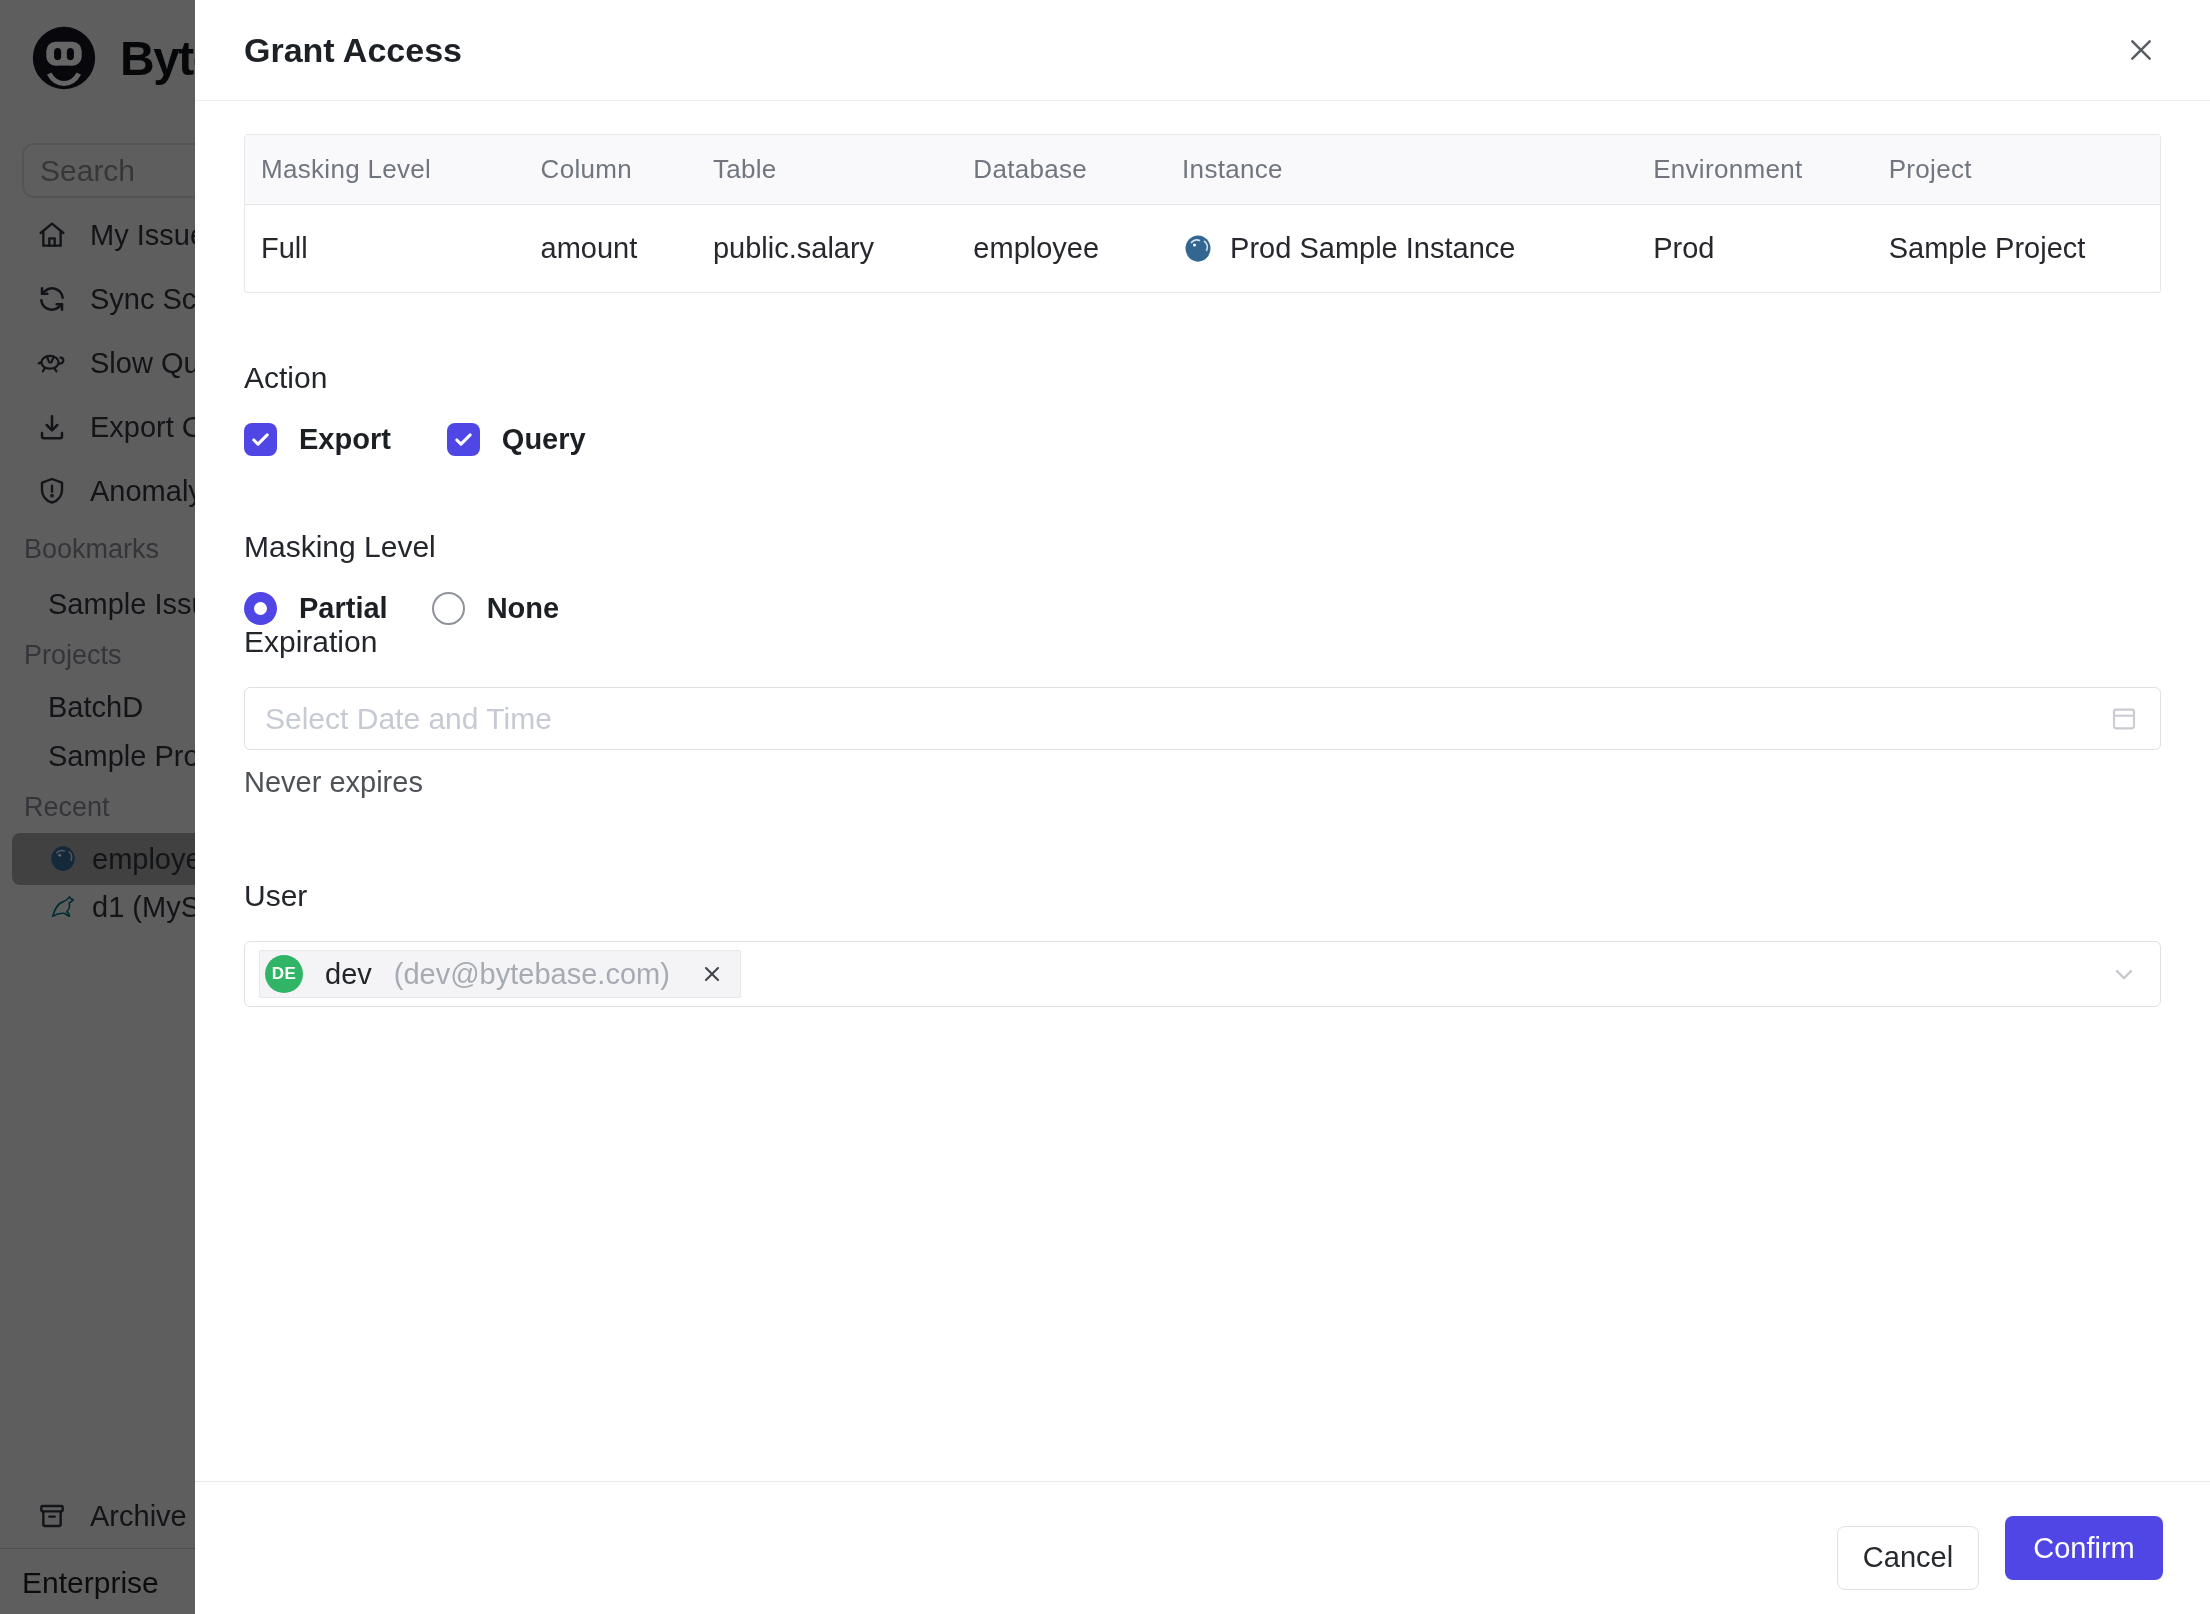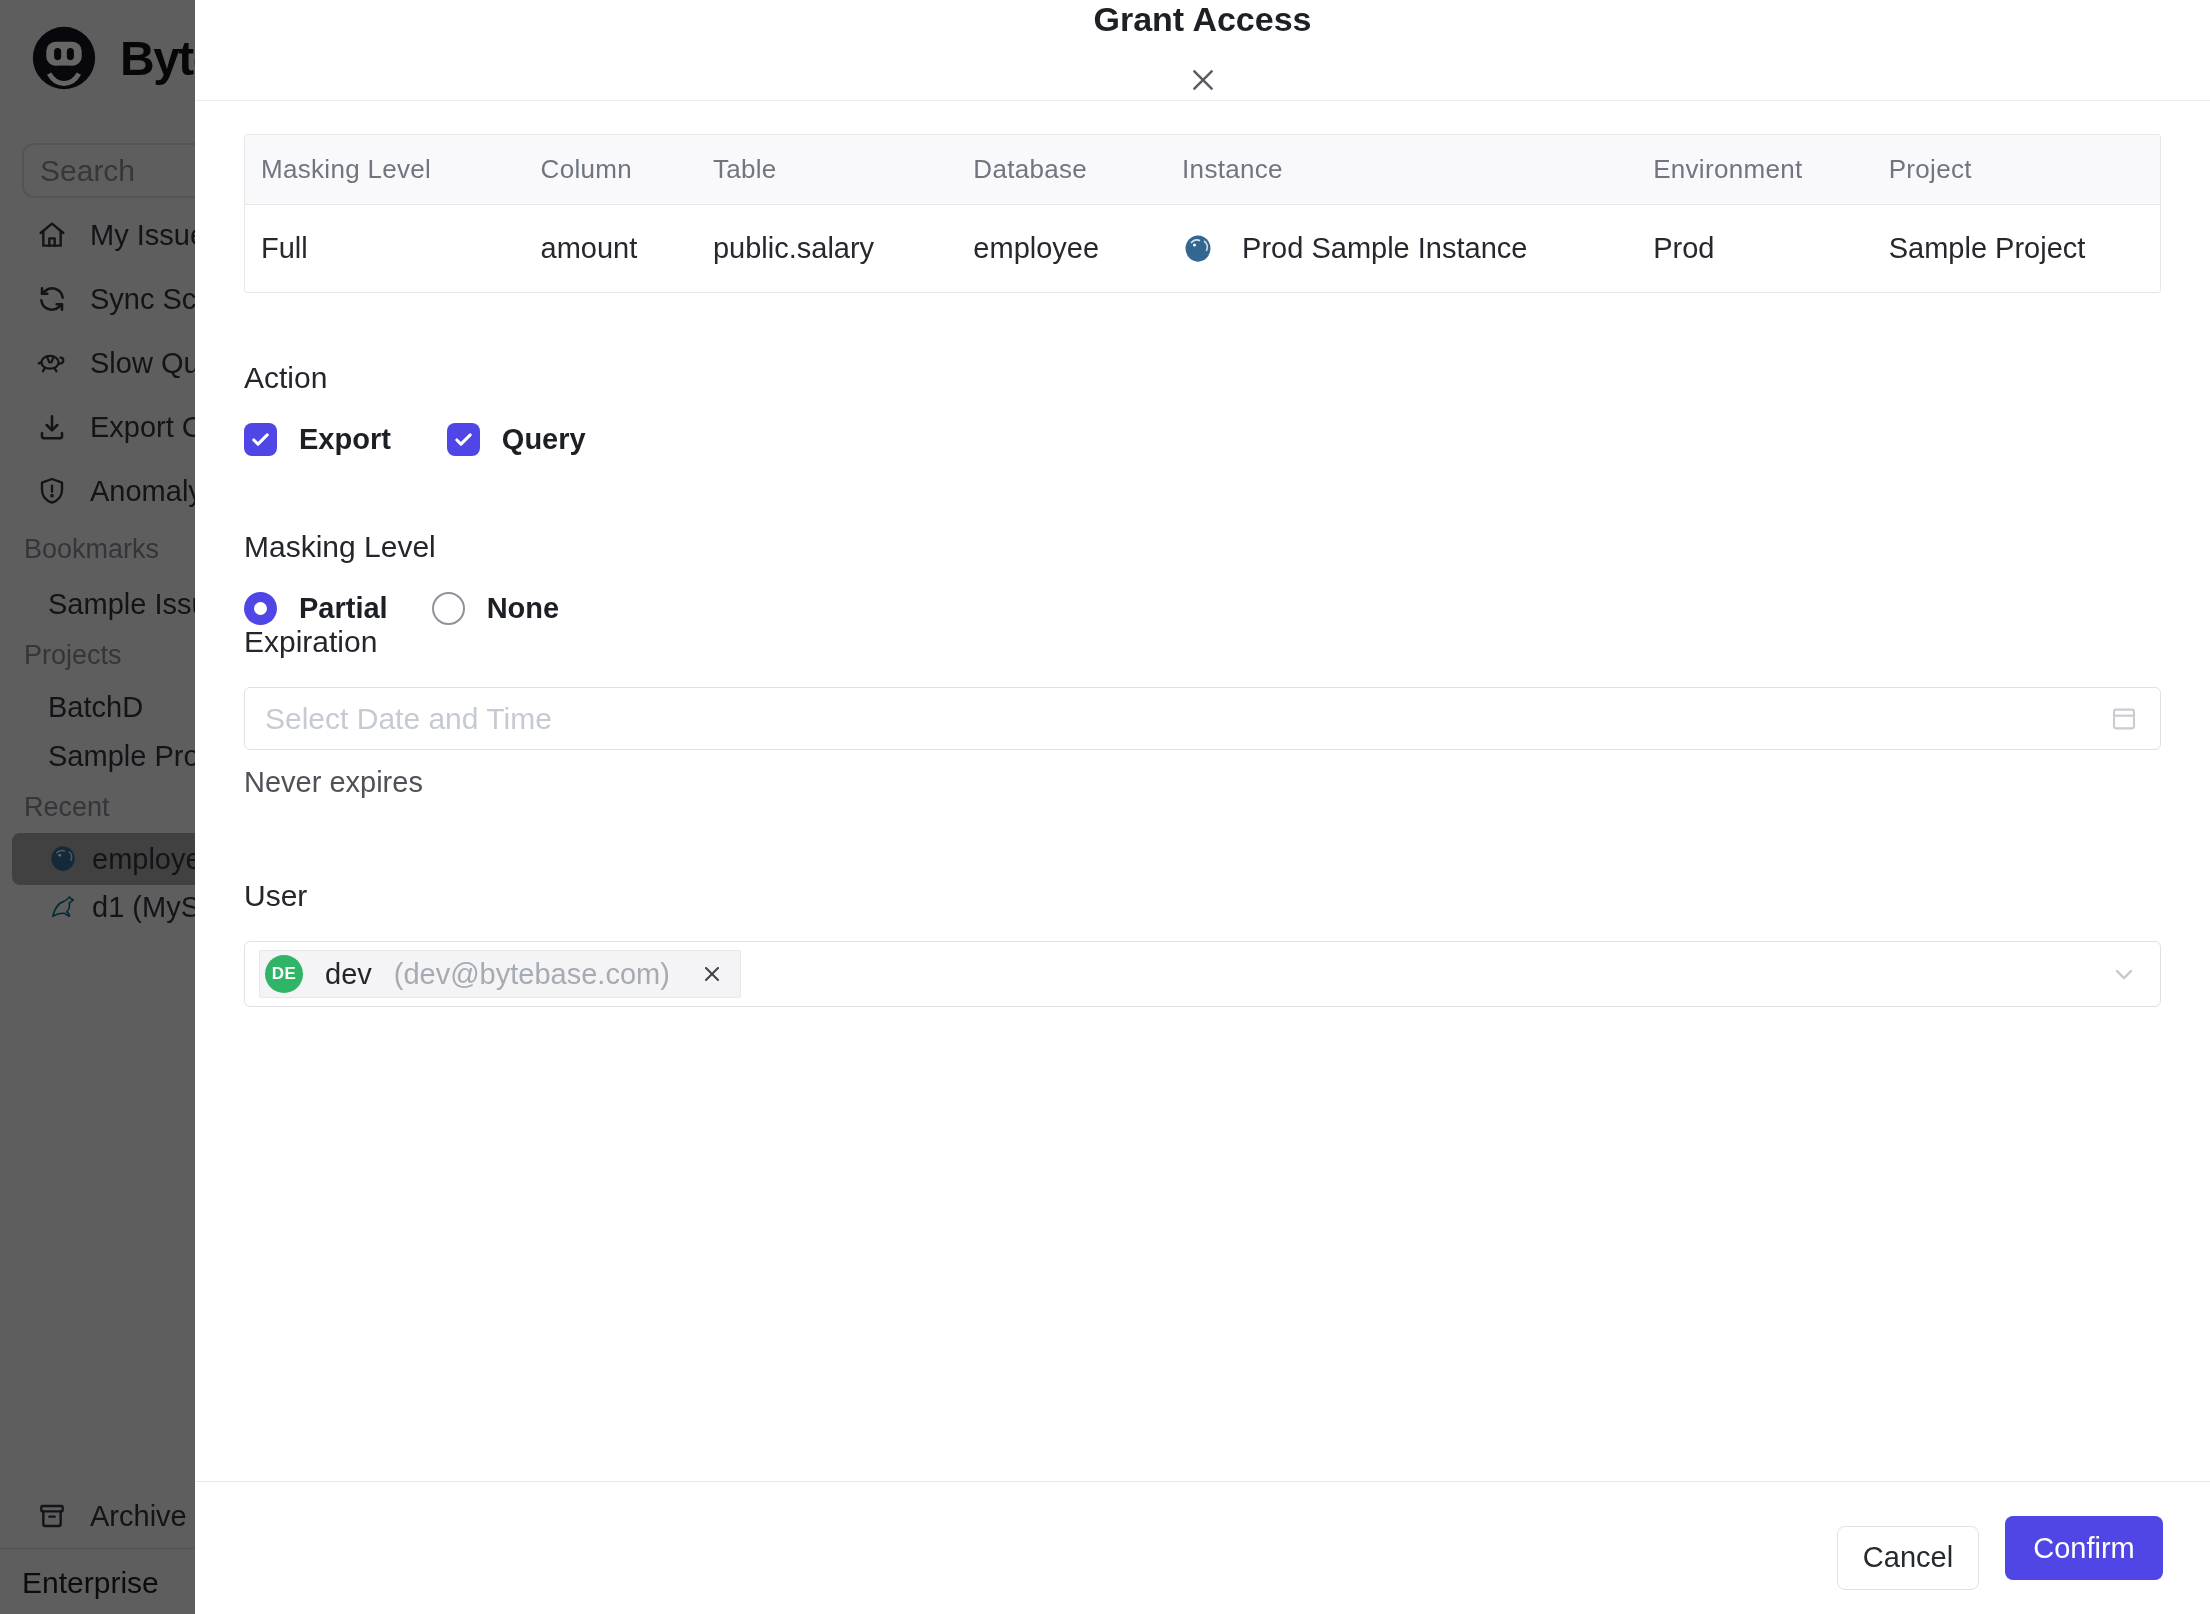--- a/index.html
+++ b/index.html
@@ -56,40 +56,39 @@
 
   
   .modal {
     position: absolute; left: 195px; top: 0; right: 0; bottom: 0;
     background: #ffffff; z-index: 10;
   }
   .modal-header {
     height: 101px; border-bottom: 1px solid #ededef;
     display: flex; align-items: center; justify-content: space-between;
     padding: 0 49px;
-    flex-direction: column;
   }
   .modal-title { font-size: 34px; font-weight: 700; color: #1d2025; }
   .close-btn { background: none; border: none; cursor: pointer; padding: 4px; }
   .close-btn svg { width: 32px; height: 32px; }
 
   .modal-body { padding: 33px 49px 0 49px; }
 
   .table-wrap { border: 1px solid #e7e7ea; border-radius: 3px; }
   table.grant-table { width: 100%; border-collapse: collapse; table-layout: fixed; }
   .grant-table thead th {
     background: #f9f9fb; color: #70757f; font-weight: 400; font-size: 26px;
     text-align: left; padding: 19px 16px; border-bottom: 1px solid #e7e7ea;
     letter-spacing: 0.3px; white-space: nowrap; overflow: hidden;
   }
   .grant-table tbody td {
     padding: 27px 16px; font-size: 29px; color: #26282d;
     white-space: nowrap; overflow: hidden;
   }
-  .instance-cell { display: flex; align-items: center; gap: 28px; text-align: center; }
+  .instance-cell { display: flex; align-items: center; gap: 16px; text-align: center; }
   .instance-cell svg { width: 32px; height: 32px; flex: 0 0 auto; }
 
   .section-heading { font-size: 30px; font-weight: 500; color: #23262b; }
   .mt-action { margin-top: 68px; }
   .mt-masking { margin-top: 74px; }
   .mt-expiration { }
   .mt-user { margin-top: 80px; }
 
   .options-row { display: flex; align-items: center; margin-top: 28px; }
   .options-row.action-row { gap: 56px; }

